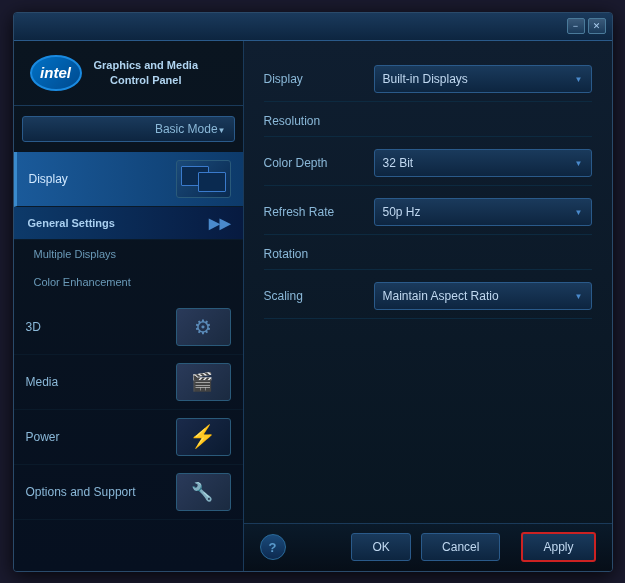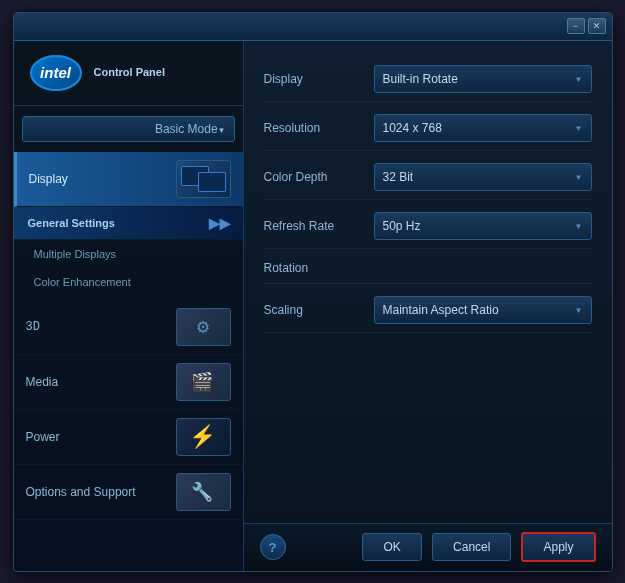--- a/index.html
+++ b/index.html
@@ -286,20 +286,21 @@
       color: #c0d8f0;
       font-size: 12px;
       cursor: pointer;
       min-width: 60px;
       text-align: center;
     }
 
     .action-btn.apply-btn {
       border: 2px solid #cc2222;
       background: linear-gradient(180deg, #1a3a5c 0%, #0d2540 100%);
+      margin-left: 11px;
     }
 
     .chevron-down::after {
       content: '▼';
       font-size: 8px;
     }
 
     
     .thumb-display {
       position: relative;
@@ -348,20 +349,21 @@
 
   <div class="main-content">
 
     <div class="sidebar">
 
       <div class="sidebar-header">
         <div class="intel-logo">
           <span>intel</span>
         </div>
         <div class="sidebar-title">
+          <div>Graphics and Media</div>
           <div>Control Panel</div>
         </div>
       </div>
 
       <div class="mode-selector">
         <span>Basic Mode</span>
         <span class="chevron-down"></span>
       </div>
 
       <div class="nav-section">
@@ -382,21 +384,21 @@
         </div>
 
         <div class="nav-item sub">
           <span>Multiple Displays</span>
         </div>
 
         <div class="nav-item sub">
           <span>Color Enhancement</span>
         </div>
 
-        <div class="nav-item" style="margin-top:4px;font-family:Liberation Mono, monospace;">
+        <div class="nav-item" style="margin-top:4px;">
           <span>3D</span>
           <div class="nav-thumbnail media-thumb">
             <div class="thumb-inner">
               <span class="gear-shape">⚙</span>
             </div>
           </div>
         </div>
 
         <div class="nav-item">
           <span>Media</span>
@@ -428,34 +430,28 @@
       </div>
     </div>
 
     <div class="right-panel">
       <div class="settings-area">
 
         <div class="setting-row">
           <span class="setting-label">Display</span>
           <div class="setting-control">
             <div class="dropdown">
-              <span>Built-in Rotate</span>
+              <span>Built-in Displays</span>
               <span class="dropdown-arrow chevron-down"></span>
             </div>
           </div>
         </div>
 
         <div class="setting-row">
           <span class="setting-label">Resolution</span>
-          <div class="setting-control">
-            <div class="dropdown">
-              <span>1024 x 768</span>
-              <span class="dropdown-arrow chevron-down"></span>
-            </div>
-          </div>
         </div>
 
         <div class="setting-row">
           <span class="setting-label">Color Depth</span>
           <div class="setting-control">
             <div class="dropdown">
               <span>32 Bit</span>
               <span class="dropdown-arrow chevron-down"></span>
             </div>
           </div>

